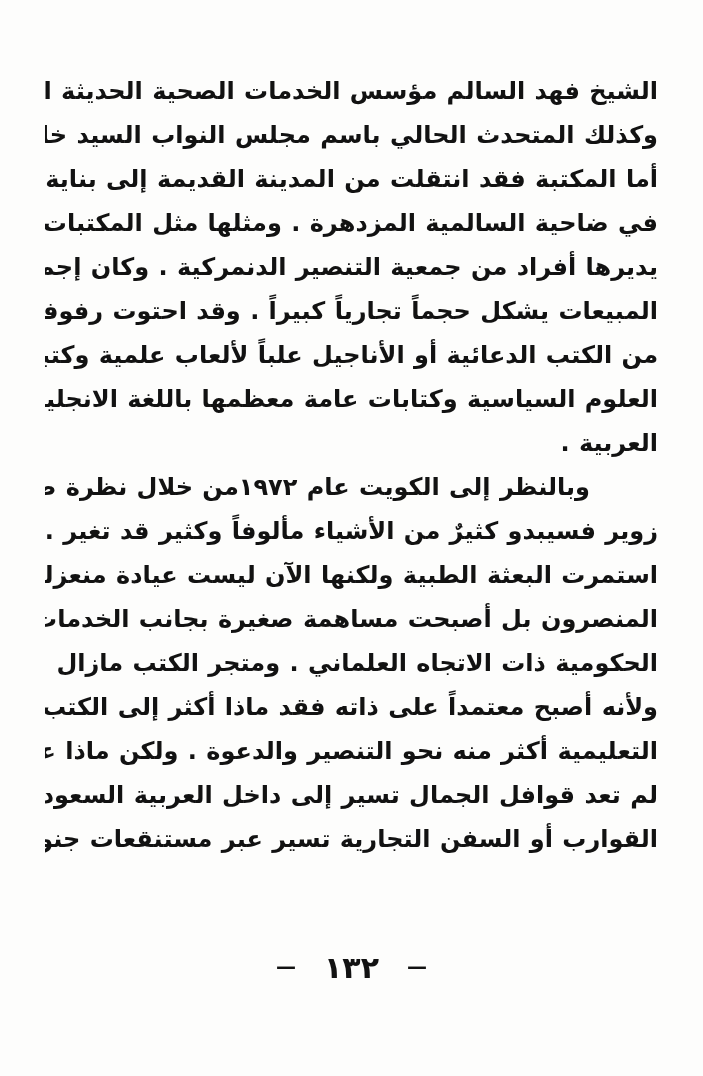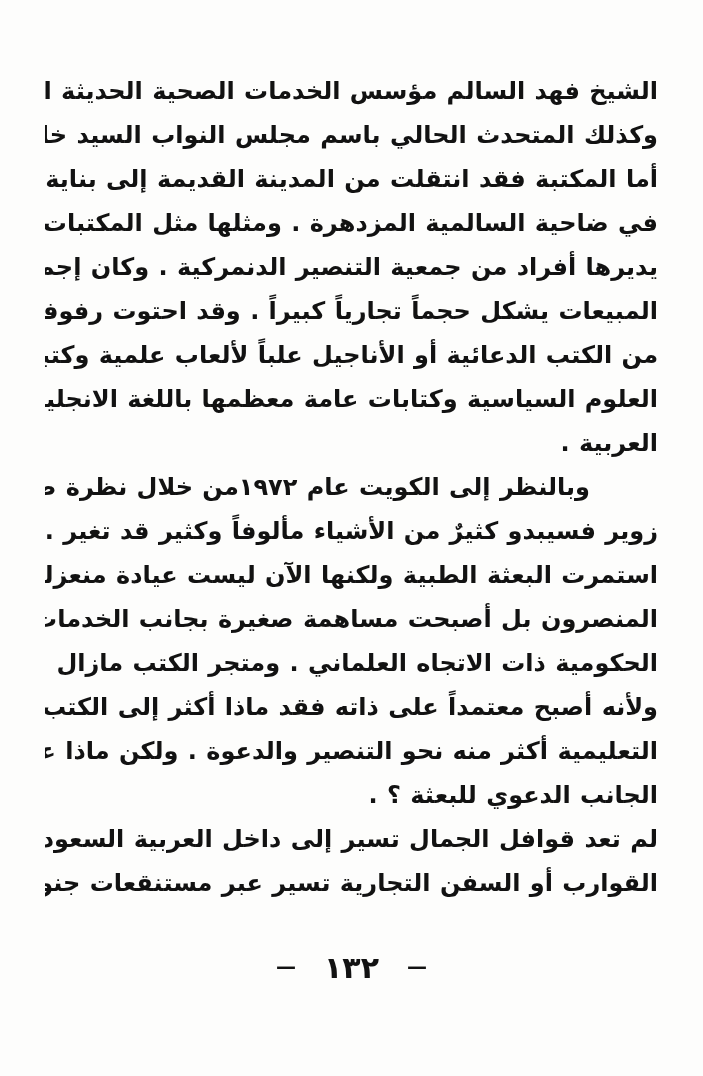--- a/index.html
+++ b/index.html
@@ -63,21 +63,20 @@
       <div class="line">من الكتب الدعائية أو الأناجيل علباً لألعاب علمية وكتباً في</div>
       <div class="line">العلوم السياسية وكتابات عامة معظمها باللغة الانجليزية وليس</div>
       <div class="line short">العربية .</div>
       <div class="line" style="padding-right: 68px;">وبالنظر إلى الكويت عام ١٩٧٢من خلال نظرة صموئيل</div>
       <div class="line">زوير فسيبدو كثيرٌ من الأشياء مألوفاً وكثير قد تغير . فقد</div>
       <div class="line">استمرت البعثة الطبية ولكنها الآن ليست عيادة منعزلة يديرها</div>
       <div class="line">المنصرون بل أصبحت مساهمة صغيرة بجانب الخدمات الطبية</div>
       <div class="line">الحكومية ذات الاتجاه العلماني . ومتجر الكتب مازال باقياً</div>
       <div class="line">ولأنه أصبح معتمداً على ذاته فقد ماذا أكثر إلى الكتب</div>
       <div class="line">التعليمية أكثر منه نحو التنصير والدعوة . ولكن ماذا عن</div>
-      <div class="line short">الجانب الدعوي للبعثة ؟ .</div>
       <div class="line">لم تعد قوافل الجمال تسير إلى داخل العربية السعودية أو</div>
       <div class="line">القوارب أو السفن التجارية تسير عبر مستنقعات جنوب العراق</div>
     </div>
   <div class="footer">
     <span class="dash">—</span>
     <span class="pagenum">١٣٢</span>
     <span class="dash">—</span>
   </div>
 </div>
 

